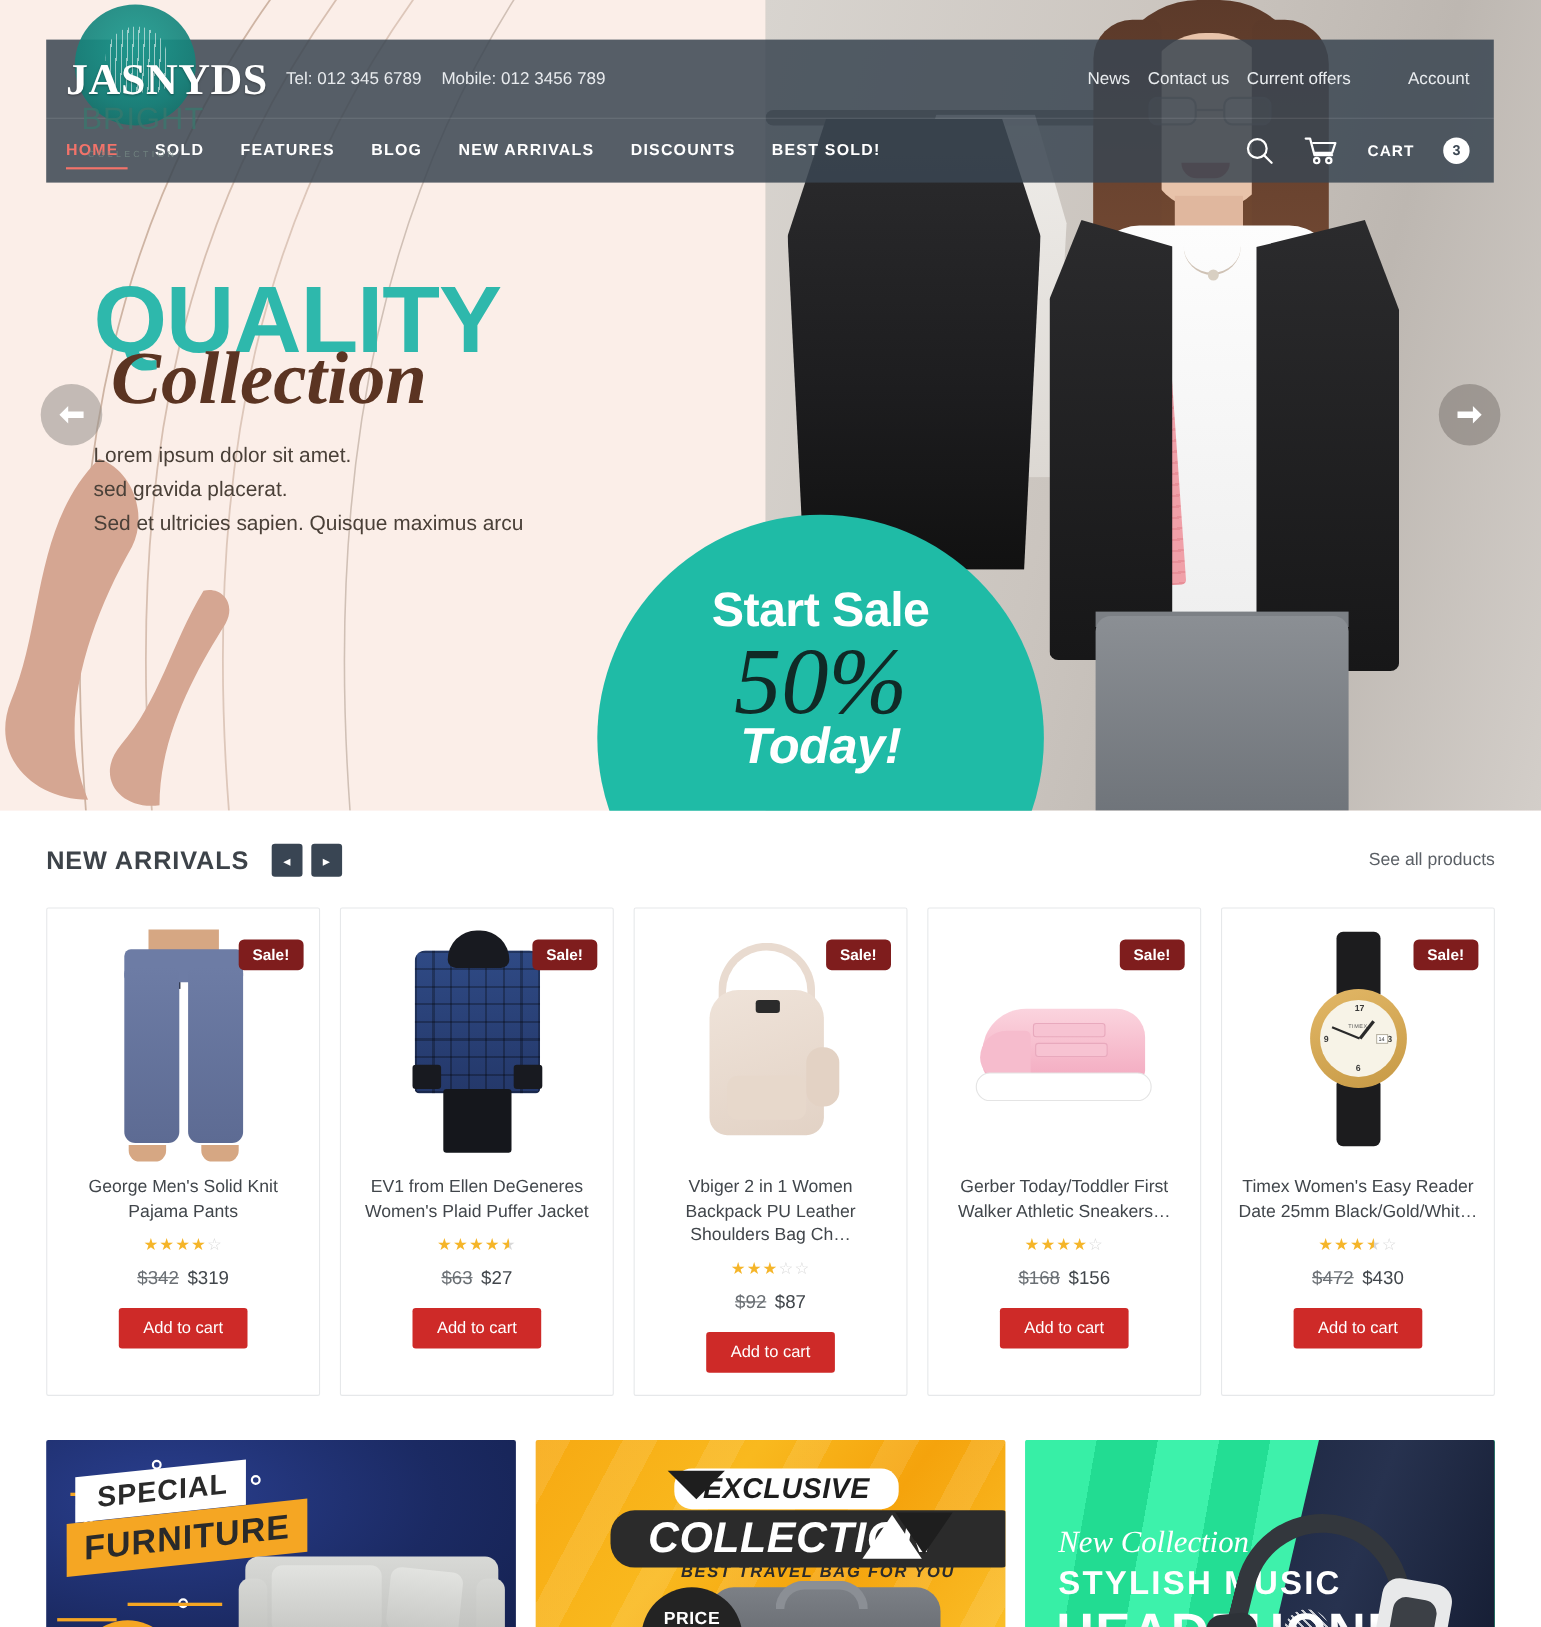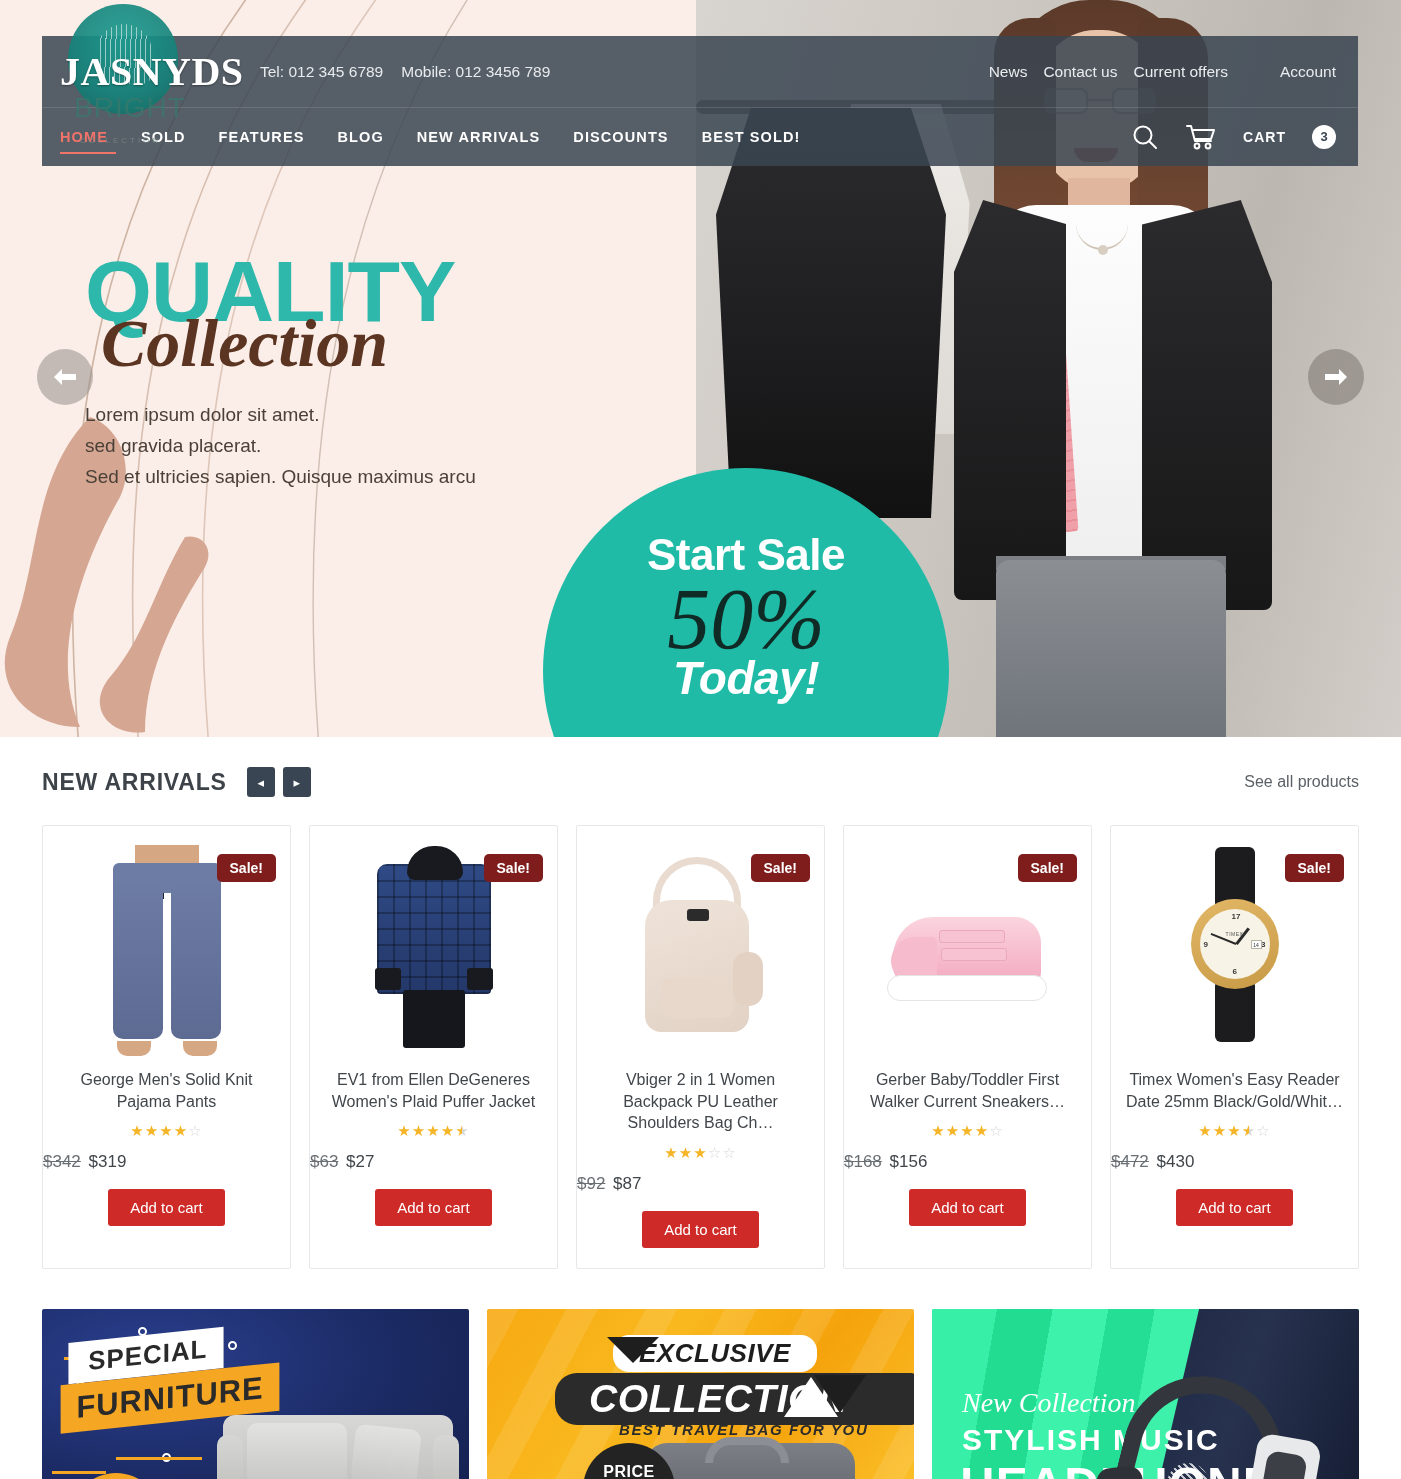--- a/index.html
+++ b/index.html
@@ -302,21 +302,21 @@
     padding: 12px 14px 0; min-height: 48px;
   }
   .stars { text-align: center; margin-top: 10px; font-size: 15px; letter-spacing: 1px; }
   .star-full { color: #f5b529; }
   .star-half {
     color: #f5b529;
     background: linear-gradient(90deg,#f5b529 50%, #d8d8d8 50%);
     -webkit-background-clip: text; background-clip: text; color: transparent;
   }
   .star-empty { color: #d8d8d8; }
-  .p-price { text-align: left; margin-top: 12px; font-size: 17px; color: #41464b; }
+  .p-price { text-align: center; margin-top: 12px; font-size: 17px; color: #41464b; }
   .p-old { text-decoration: line-through; color: #6a6f74; margin-right: 3px; }
   .p-new { color: #41464b; }
   .add-cart {
     display: block; margin: 17px auto 0; background: #ce2a28; color: #fff;
     border: 0; border-radius: 3px; padding: 10px 22px; font-size: 15px;
     cursor: pointer; font-family: "Liberation Sans", sans-serif;
   }
 
   
   .img-pants { width: 120px; height: 200px; position: relative; }
@@ -827,21 +827,21 @@
       <div class="p-imgwrap">
         <div class="sale-badge">Sale!</div>
         <div class="img-shoe">
           <div class="sh-upper"></div>
             <div class="sh-toe"></div>
           <div class="sh-strapA"></div>
             <div class="sh-strapB"></div>
             <div class="sh-sole"></div>
         </div>
       </div>
-      <div class="p-title">Gerber Baby/Toddler First Walker Current Sneakers…</div>
+      <div class="p-title">Gerber Today/Toddler First Walker Athletic Sneakers…</div>
       <div class="stars">
         <span class="star-full">★</span><span class="star-full">★</span><span class="star-full">★</span><span class="star-full">★</span><span class="star-empty">☆</span>
       </div>
       <div class="p-price">
         <span class="p-old">$168</span>
         <span class="p-new">$156</span>
       </div>
       <button class="add-cart">Add to cart</button>
     </div>
 

